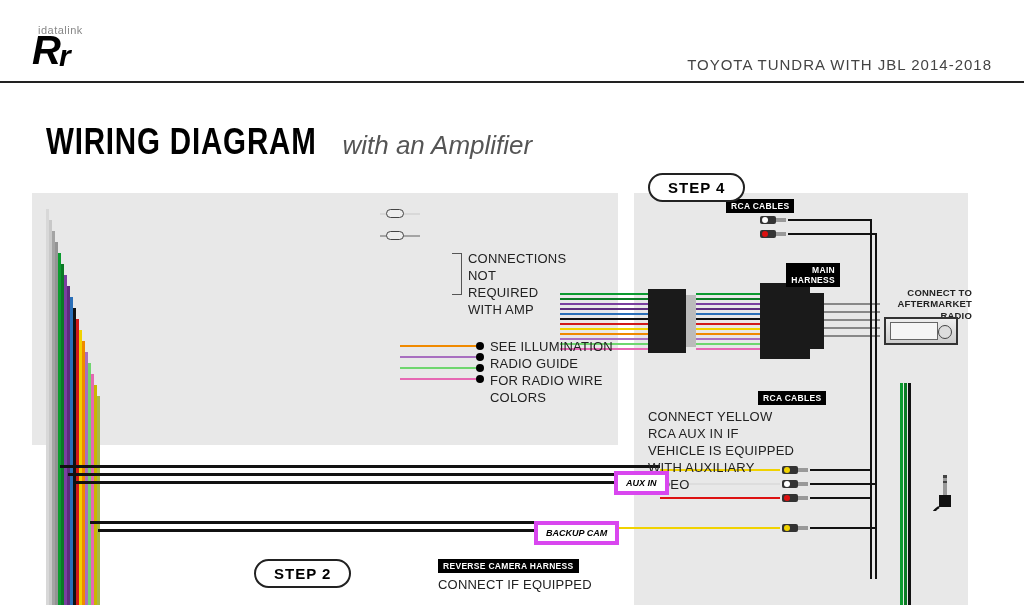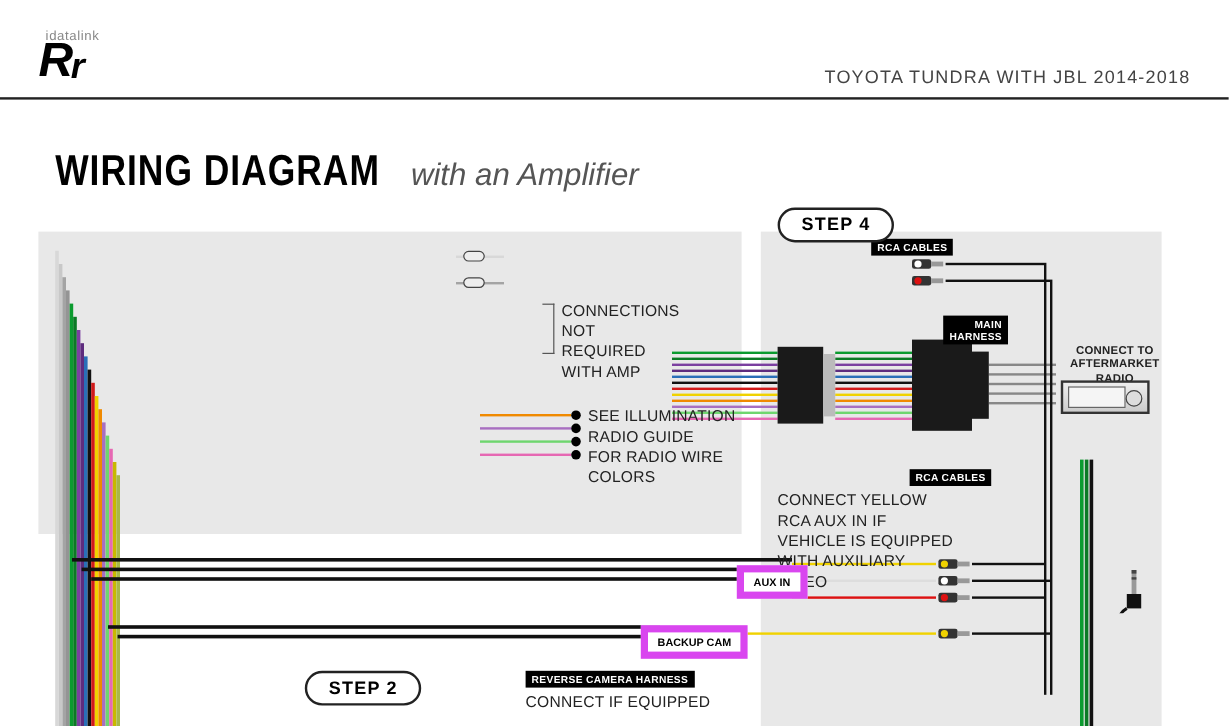--- a/index.html
+++ b/index.html
@@ -33,21 +33,21 @@
 
 .rca-jack { position: absolute; width: 28px; height: 10px; z-index: 10; }
 .rca-body { position: absolute; left: 0; top: 1px; width: 16px; height: 8px; background: #333; border-radius: 2px; }
 .rca-ring { position: absolute; left: 2px; top: 2px; width: 6px; height: 6px; border-radius: 50%; }
 .rca-pin { position: absolute; left: 16px; top: 3px; width: 10px; height: 4px; background: #999; }
 
 .thin-wire { position: absolute; height: 1.5px; background: #888; z-index: 5; }
 .vert-wire { position: absolute; width: 1.5px; background: #888; z-index: 5; }
 
 .bold-text { font-weight: 800; }
-.small-box { position: absolute; border: 6px solid #d946ef; background: #fff; font-size: 9px; font-weight: 700; text-align: center; padding: 3px 8px; z-index: 15;}
+.small-box { position: absolute; border: 4px solid #d946ef; background: #fff; font-size: 9px; font-weight: 700; text-align: center; padding: 3px 8px; z-index: 15; font-style: italic;}
 
 .radio-unit { position: absolute; z-index: 10;}
 .radio-body { width: 74px; height: 28px; border: 2px solid #333; background: linear-gradient(#eee, #ccc); position: relative;}
 .radio-face { position:absolute; left:4px; top:3px; width:48px; height:18px; border:1px solid #666; background:#f5f5f5;}
 .radio-knob { position:absolute; right:4px; top:6px; width:14px; height:14px; border:1.5px solid #444; border-radius:50%; background:#ddd;}
 
 .aux-plug { position: absolute; z-index: 12; }
 
 .tri-stripe { position:absolute; width:3px; z-index:6;}
 .bracket { position: absolute; border: 1.5px solid #555; border-left: none; z-index: 6;}
@@ -217,21 +217,21 @@
 
   <div class="info-text" style="left:490px; top:176px;">
     <div>SEE ILLUMINATION</div>
     <div>RADIO GUIDE</div>
     <div>FOR RADIO WIRE</div>
     <div>COLORS</div>
   </div>
 
   <div class="black-label" style="left:726px; top:36px;">RCA CABLES</div>
   <div class="black-label" style="right:184px; top:100px; text-align:right;">MAIN<br>HARNESS</div>
-  <div class="info-text bold-text" style="left:886px; top:124px; width:86px; text-align:center; font-size:9.5px; line-height:1.2;">CONNECT TO AFTERMARKET RADIO</div>
+  <div class="info-text bold-text" style="left:886px; top:124px; width:86px; text-align:right; font-size:9.5px; line-height:1.2;">CONNECT TO AFTERMARKET RADIO</div>
   <div class="black-label" style="left:758px; top:228px;">RCA CABLES</div>
   <div class="info-text" style="left:648px; top:246px; width:150px;">CONNECT YELLOW RCA AUX IN IF VEHICLE IS EQUIPPED WITH AUXILIARY VIDEO</div>
 
   <div class="rca-jack" style="left:760px; top:52px;">
       <div class="rca-body"></div>
       <div class="rca-ring" style="background:#fff;"></div>
       <div class="rca-pin"></div>
     </div>
   <div class="rca-jack" style="left:760px; top:66px;">
       <div class="rca-body"></div>

